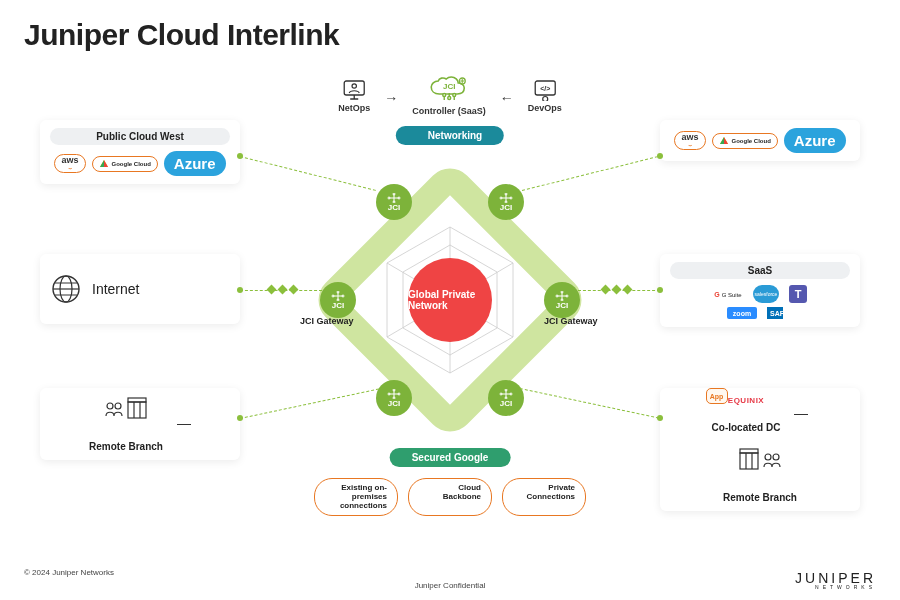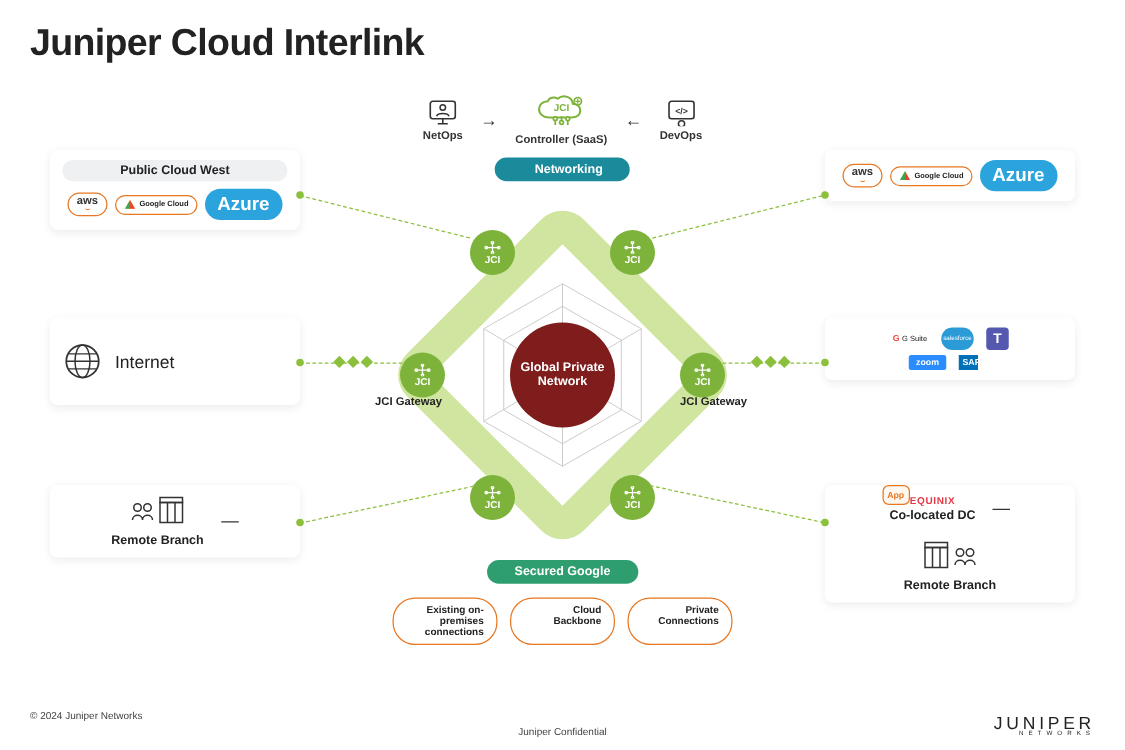--- a/index.html
+++ b/index.html
@@ -16,31 +16,31 @@
   .footer-logo { position:absolute; right:24px; bottom:10px; font-size:14px; letter-spacing:3px; font-weight:300;}
   .footer-logo .sub { display:block; font-size:5px; letter-spacing:4px; text-align:right; margin-top:-2px;}
   
   .card { position:absolute; background:#fff; border-radius:6px;
     box-shadow: 0 2px 8px rgba(0,0,0,0.08); padding:8px 10px; }
   .pill-hdr { background:#eef0f2; border-radius:14px; padding:3px 14px;
     font-size:10px; font-weight:700; text-align:center; margin-bottom:6px;}
   .row { display:flex; gap:6px; align-items:center; justify-content:center; flex-wrap:wrap;}
   .cloud-b { border:1.5px solid #e87722; border-radius:14px; padding:2px 6px;
     display:inline-flex; align-items:center; gap:3px; font-size:8px; font-weight:600; background:#fff;}
-  .caption { font-size:10px; font-weight:700; text-align:center; margin-top:2px;}
+  .caption { font-size:10px; font-weight:700; text-align:center; margin-top:17px;}
 
   
   .center-wrap { position:absolute; left:290px; top:140px; width:320px; height:320px; }
   .diamond { position:absolute; left:50%; top:50%; width:200px; height:200px;
     transform:translate(-50%,-50%) rotate(45deg);
     border:26px solid #cfe5a0; border-radius:24px; }
   .spider { position:absolute; left:50%; top:50%; width:170px; height:170px; transform:translate(-50%,-50%);}
   .core { position:absolute; left:50%; top:50%; width:84px; height:84px; margin:-42px 0 0 -42px;
-    background:#7f1d1d; border-radius:50%; color:#fff; display:flex; align-items:center; justify-content:center;
-    font-size:10px; font-weight:700; text-align:center; line-height:1.15; }
+    background:#ef4444; border-radius:50%; color:#fff; display:flex; align-items:center; justify-content:center;
+    font-size:10px; font-weight:700; line-height:1.15; }
   .node { position:absolute; width:36px; height:36px; margin:-18px 0 0 -18px;
     background:#7db33a; border-radius:50%; color:#fff; display:flex; flex-direction:column;
     align-items:center; justify-content:center; font-size:8px; font-weight:700;}
   .node svg { width:14px; height:10px; }
   .gateway-lbl { position:absolute; font-size:9px; font-weight:700; white-space:nowrap;}
   .banner { position:absolute; left:50%; transform:translateX(-50%);
     padding:4px 22px; border-radius:14px; color:#fff; font-size:10px; font-weight:700;}
   .banner.top { top:126px; background:#1b8a9b;padding-left:32px; }
   .banner.bot { top:448px; background:#2f9e6e; }
 
@@ -301,20 +301,21 @@
         </svg>
         <span style="font-size:6px">Google Cloud</span>
       </div>
     <div class="cloud-b azure-b">
         <span>Azure</span>
       </div>
   </div>
 </div>
 
 <div class="card" style="right:40px; top:254px; width:200px;">
+  <div class="pill-hdr">SaaS</div>
   <div class="row" style="gap:10px;">
     <div class="saas-ic"><span style="color:#ea4335;font-weight:800">G</span> <span style="font-size:6px">G Suite</span></div>
     <div class="sf">salesforce</div>
     <div class="teams">T</div>
   </div>
   <div class="row" style="gap:10px; margin-top:4px;">
     <div class="zoom">zoom</div>
     <div class="sap">SAP</div>
   </div>
 </div>

